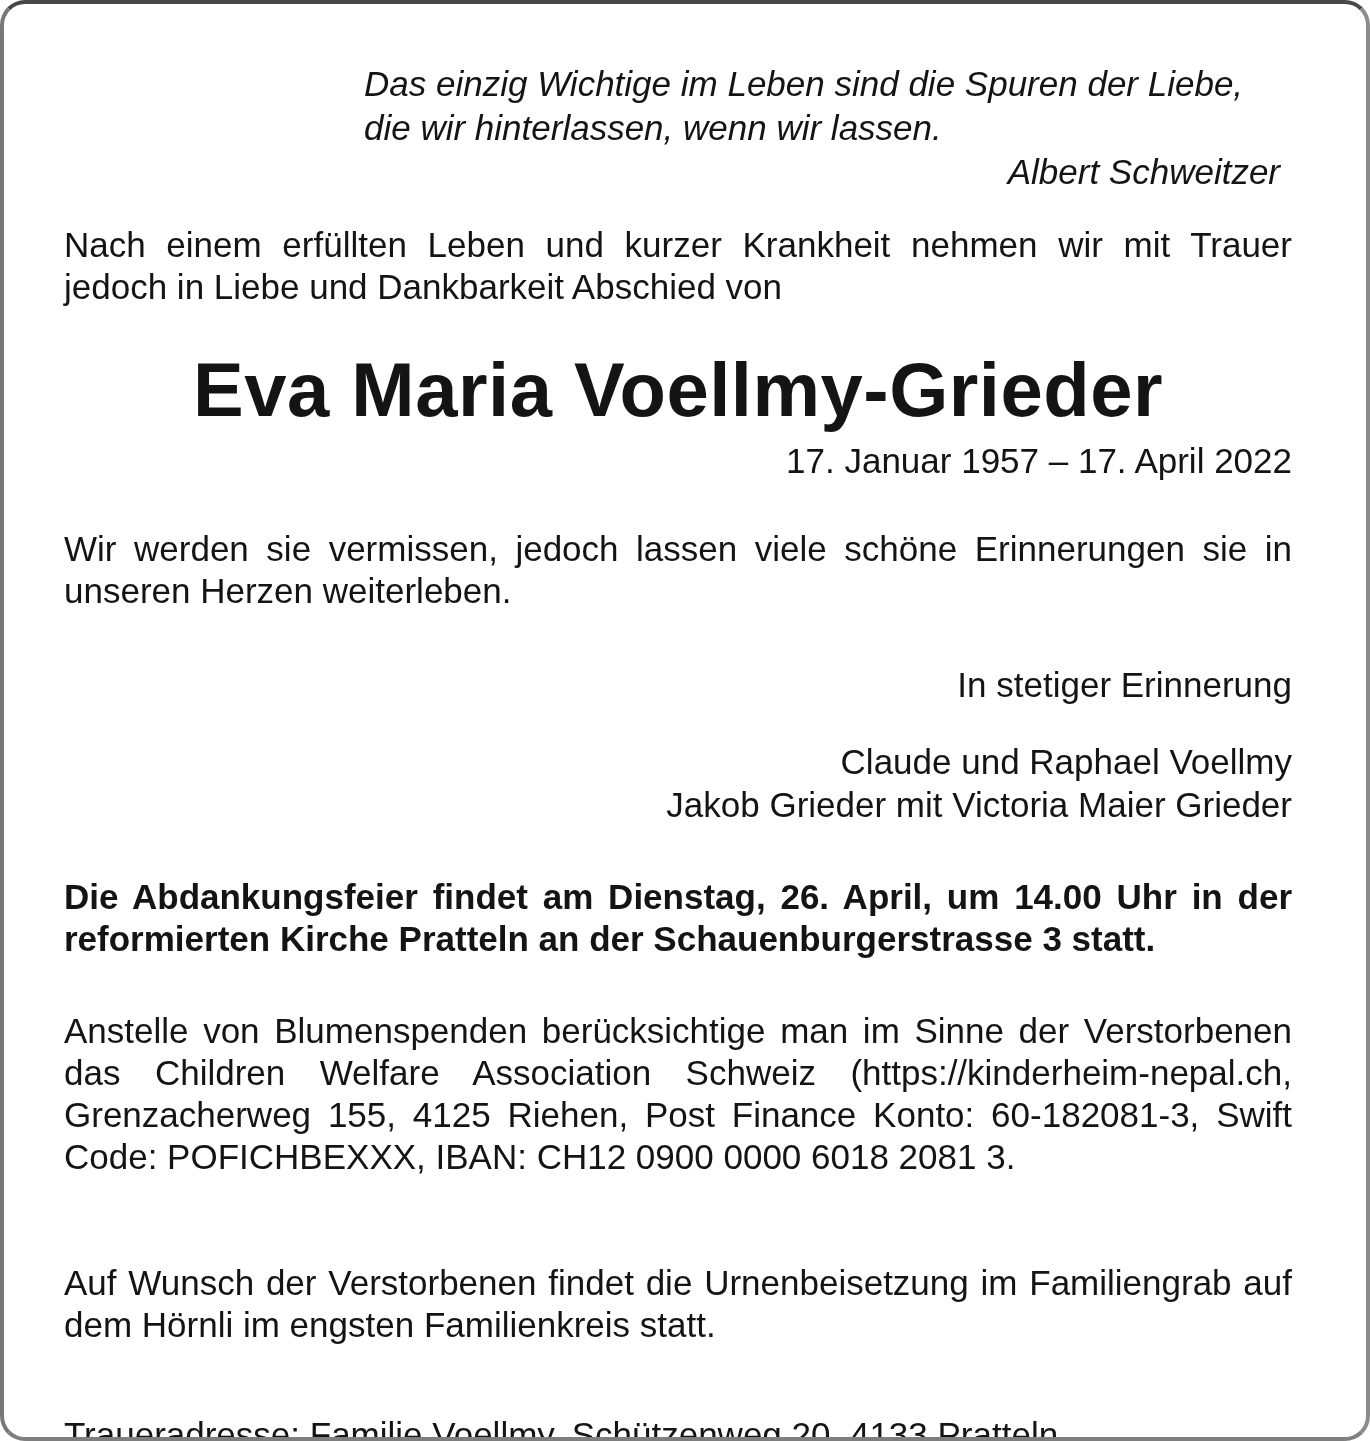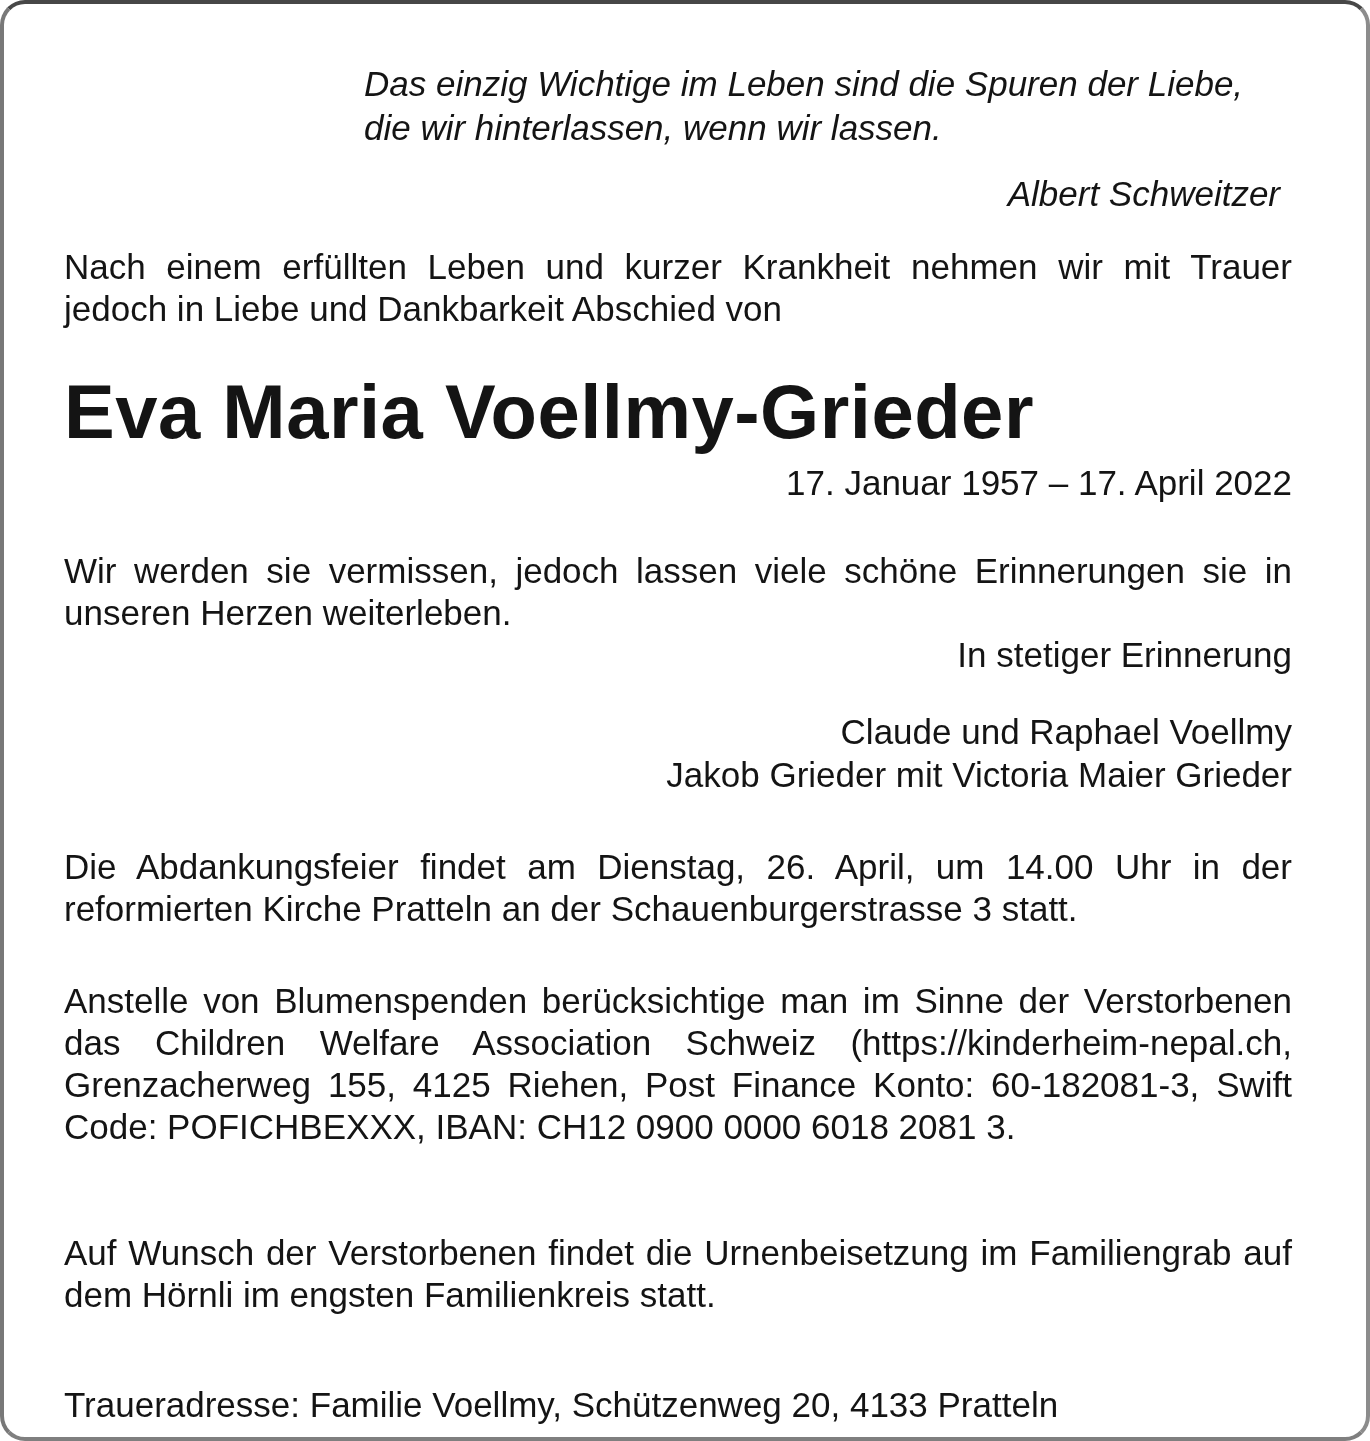--- a/index.html
+++ b/index.html
@@ -38,66 +38,66 @@
     font-style: italic;
     font-size: 35px;
     line-height: 44px;
     text-align: left;
   }
   .quote-attr {
     font-style: italic;
     font-size: 35px;
     line-height: 44px;
     text-align: right;
-    margin-top: 22px;
   }
 
   
   .para {
     font-size: 35px;
     line-height: 42px;
     text-align: left;
   }
   .justified {
     text-align: justify;
     text-justify: inter-word;
   }
   .intro   { margin-bottom: 40px; }
 
   .name {
     font-size: 76px;
     font-weight: bold;
     line-height: 84px;
     letter-spacing: 0.5px;
+    text-align: center;
     margin-bottom: 8px;
     white-space: nowrap;
   }
   .dates {
     font-size: 35px;
     line-height: 42px;
     text-align: right;
     margin-bottom: 46px;
   }
 
-  .remembrance { }
+  .remembrance { margin-bottom: 52px; }
 
   .right-line {
     font-size: 35px;
     line-height: 42px;
     text-align: right;
   }
   .memory { margin-bottom: 34px; }
   .mourners { margin-bottom: 50px; }
   .mourners p {
     font-size: 35px;
     line-height: 43px;
     text-align: right;
   }
 
-  .service   { margin-bottom: 50px; }
+  .service   { margin-bottom: 50px; font-weight: bold; }
   .donations { margin-bottom: 84px; }
   .burial    { margin-bottom: 68px; }
   .address   { margin-bottom: 0; }
 </style>
 </head>
 <body>
 
 <div class="frame">
 
   <section class="quote-block">

